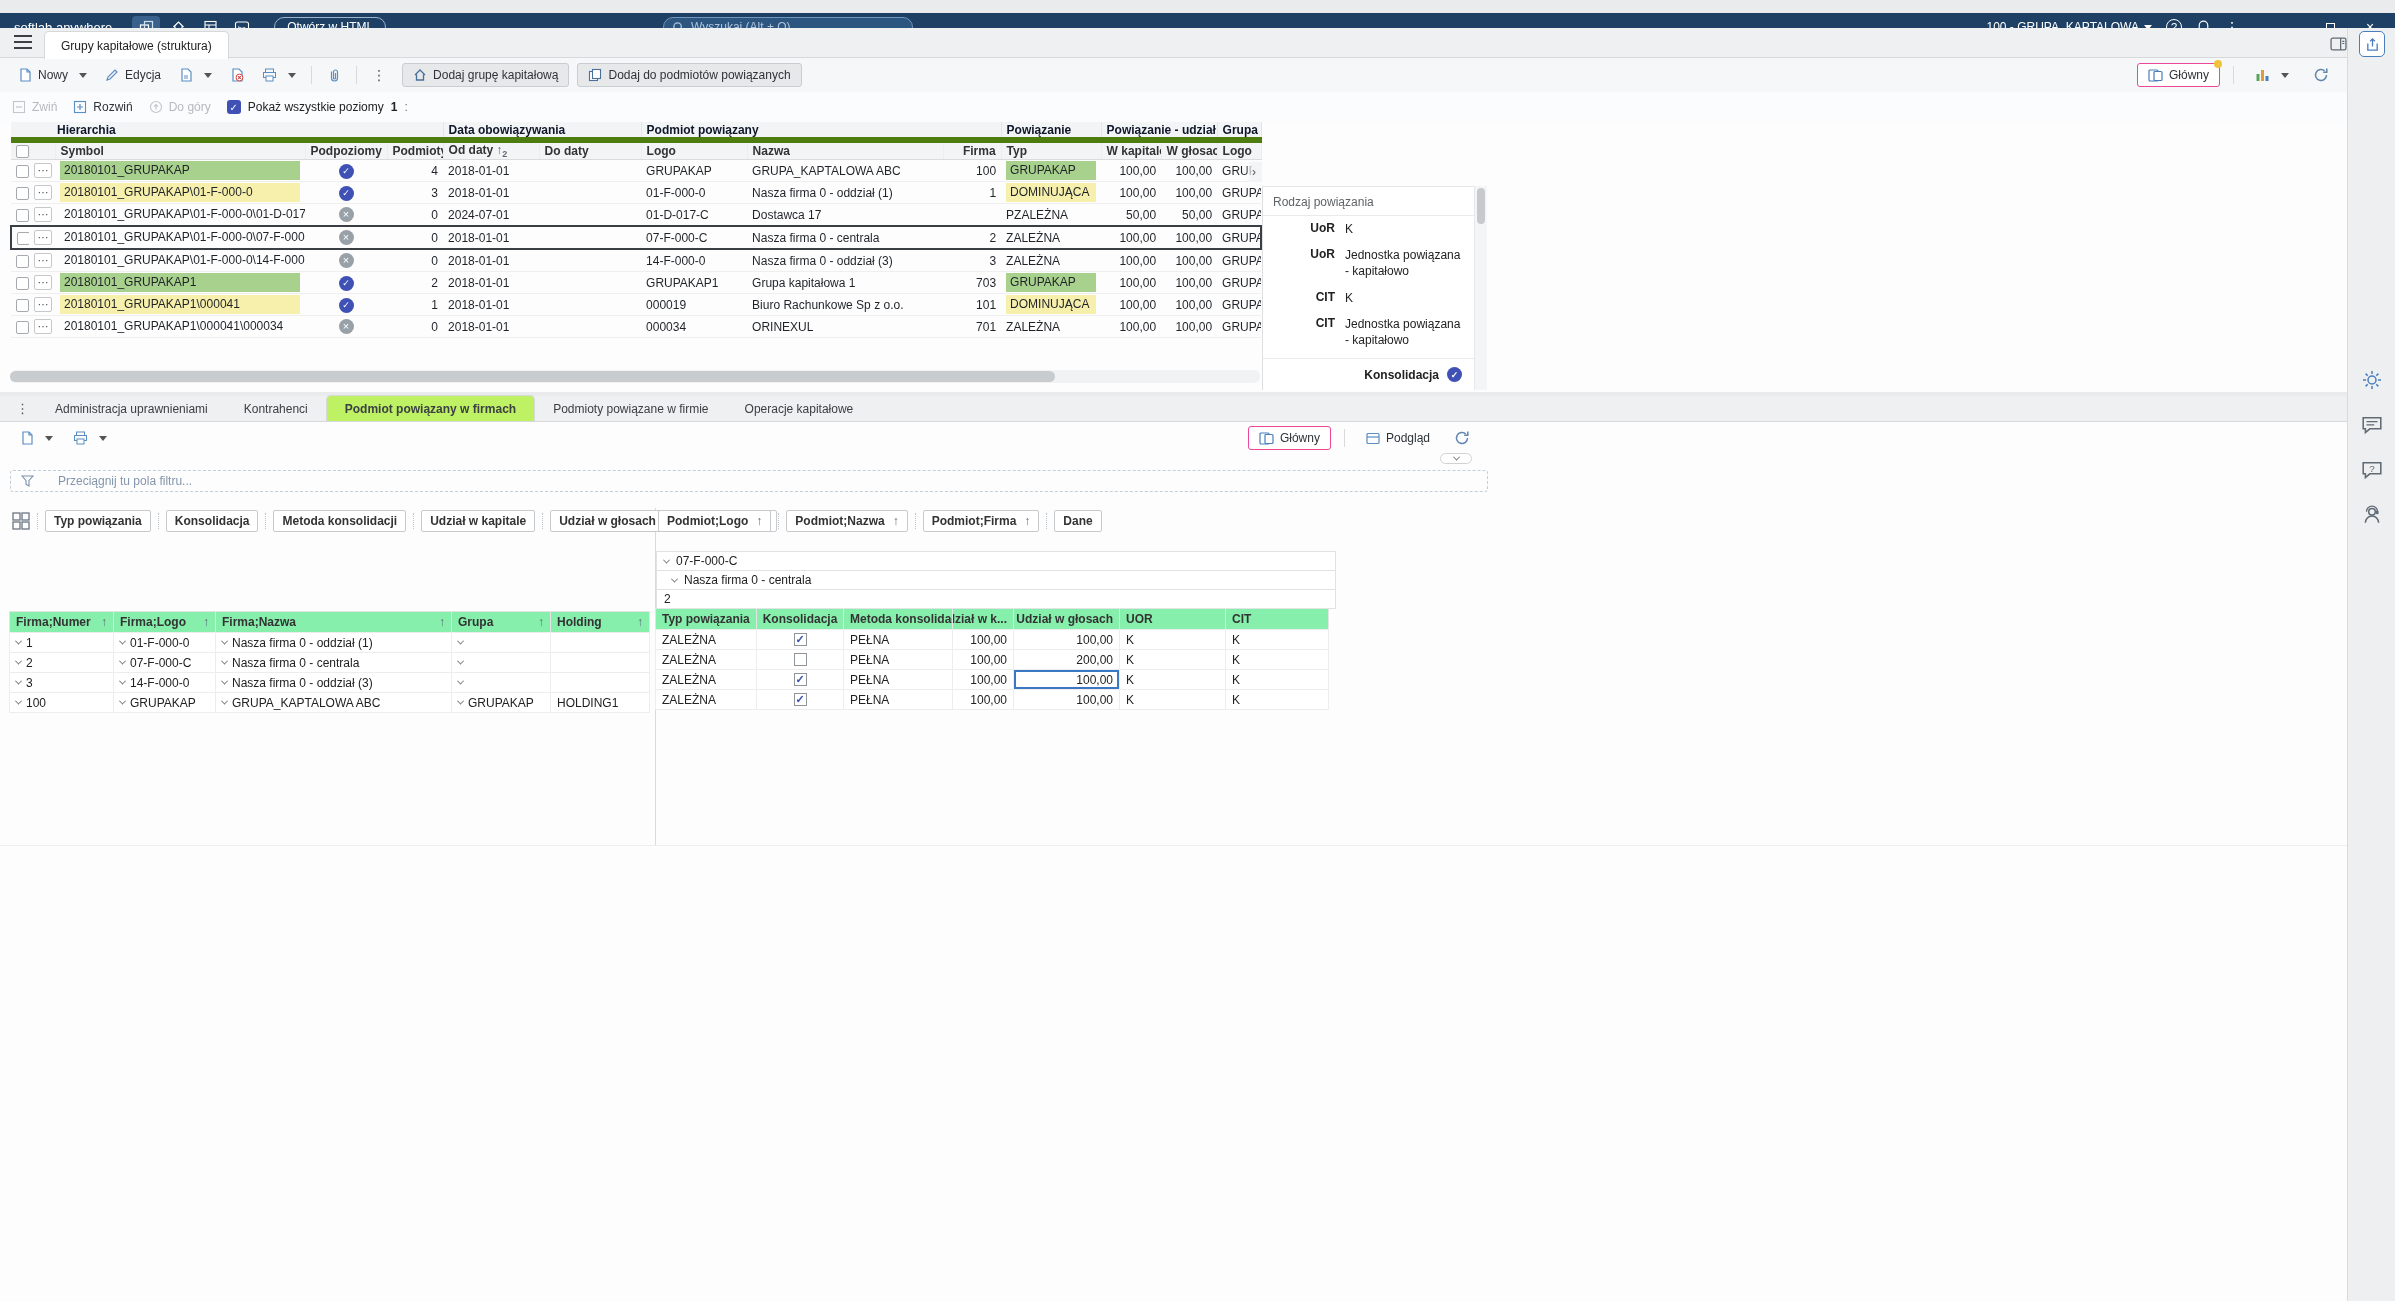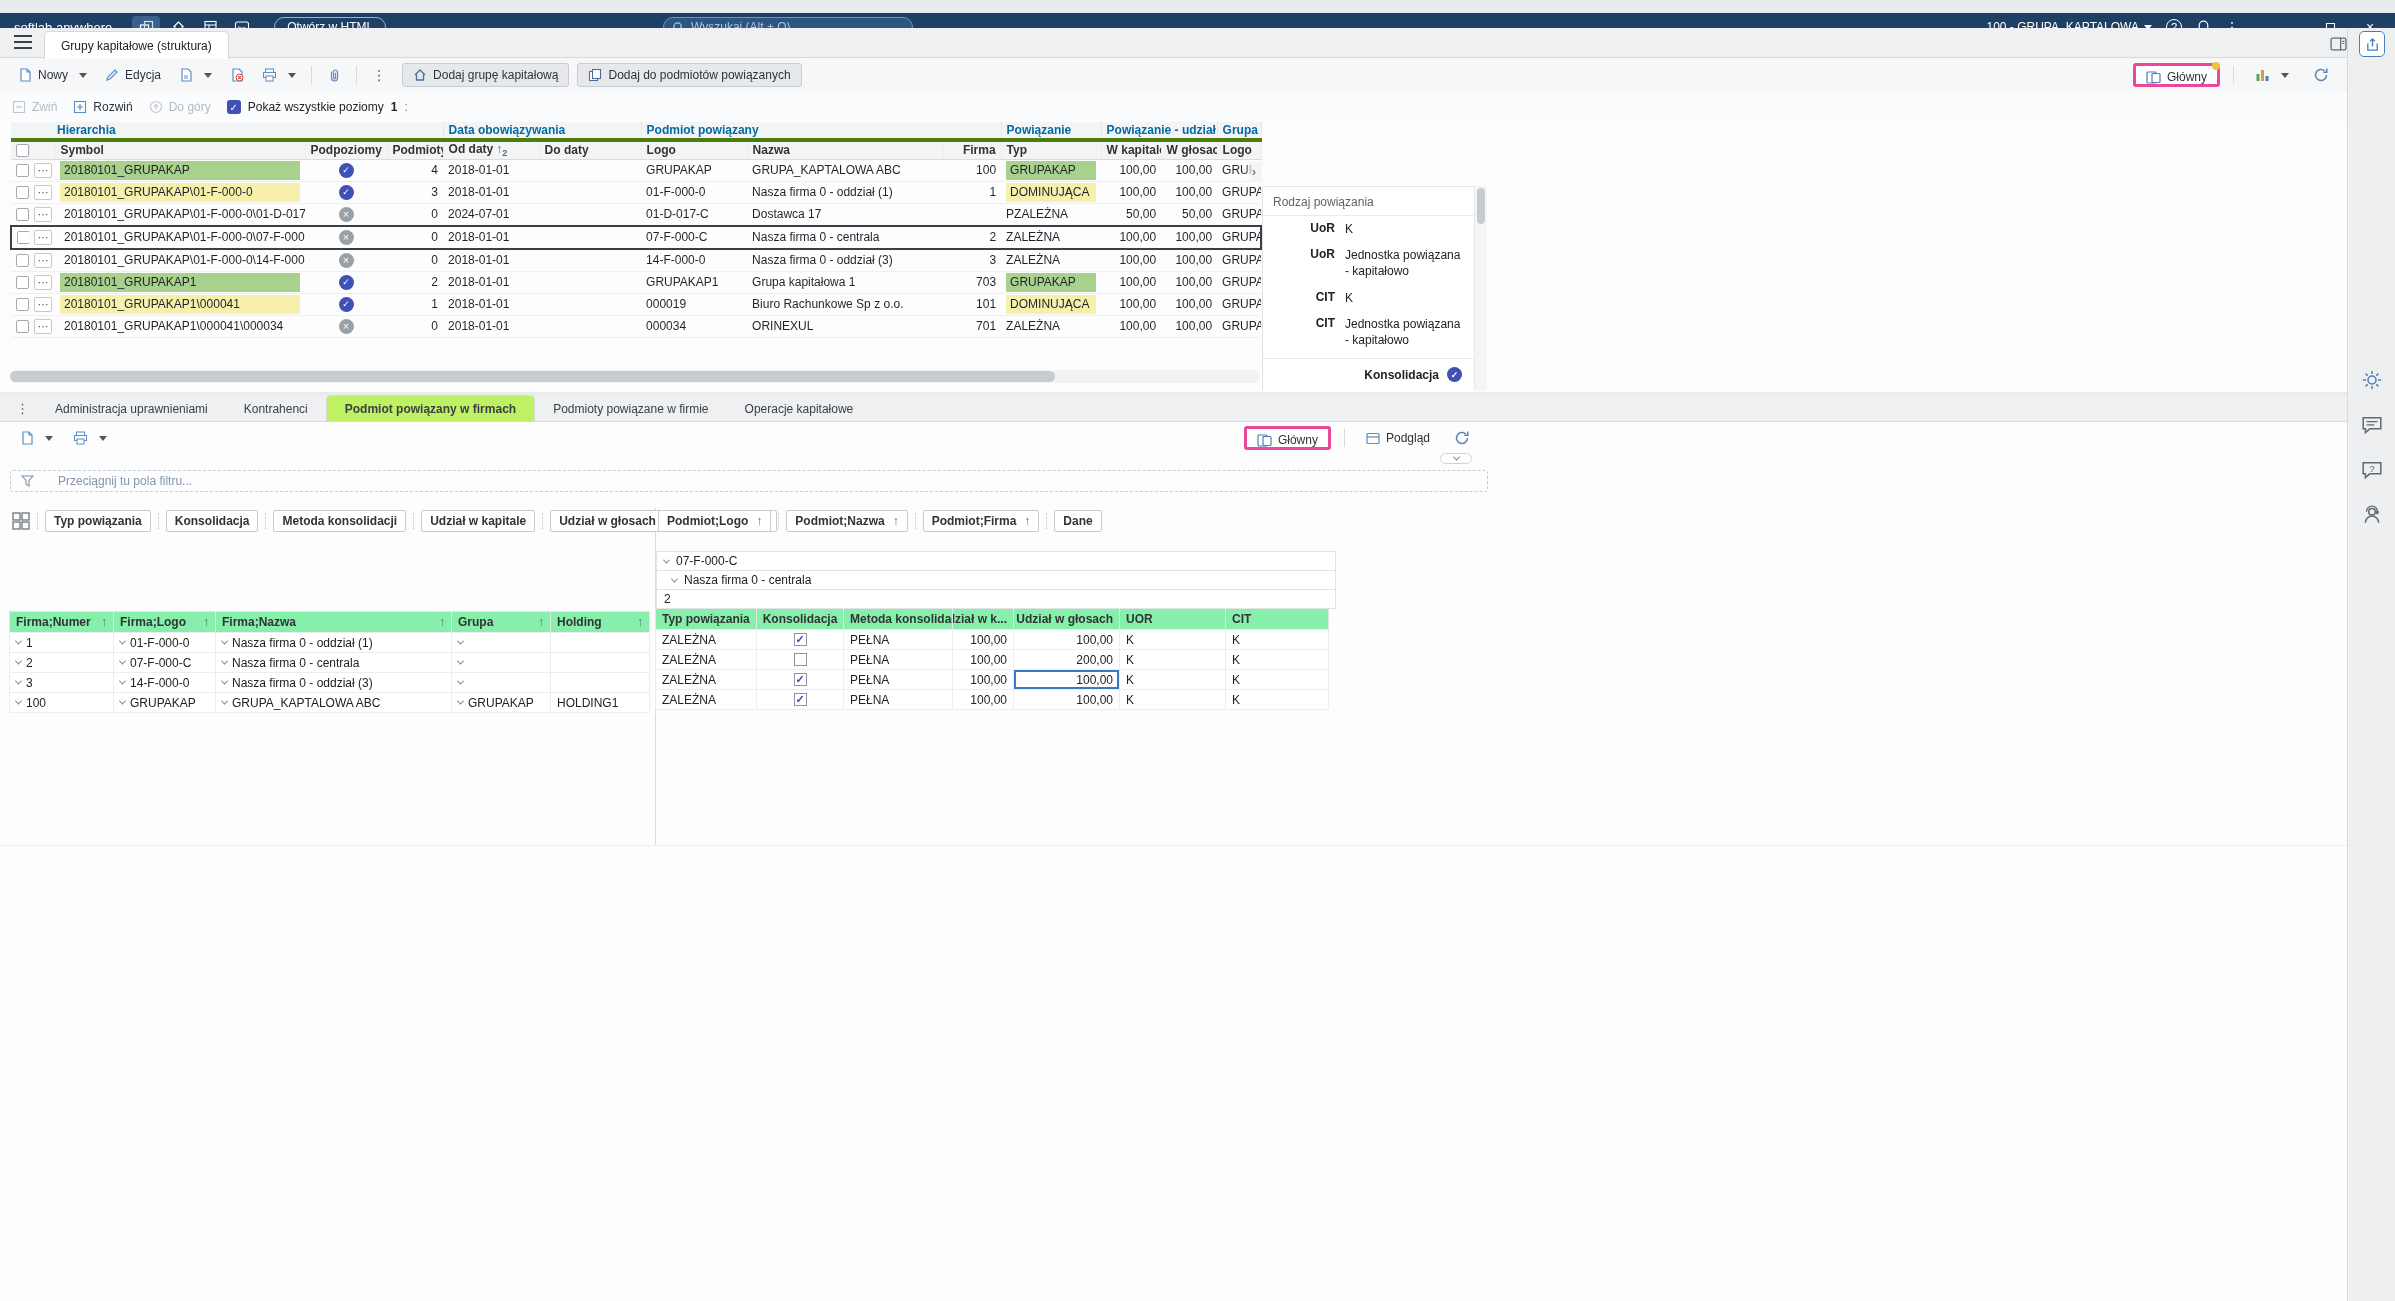--- a/index.html
+++ b/index.html
@@ -28,32 +28,32 @@
 .hamb i{height:2px;background:#3c4043;display:block}
 .tab{position:absolute;left:44px;top:3px;height:28px;background:#fff;border:1px solid #d6d8da;border-bottom:none;border-radius:5px 5px 0 0;padding:0 16px;display:flex;align-items:center;z-index:2}
 #tabicons{position:absolute;top:31px;right:10px;display:flex;gap:12px;z-index:6;align-items:center}
 .shbox{width:26px;height:26px;border:1.4px solid #4a7ebb;border-radius:5px;background:#fff;display:flex;align-items:center;justify-content:center}
 
 #upper{position:absolute;left:0;top:58px;width:2347px;height:334px;background:#fdfdfe}
 .toolbar{height:34px;display:flex;align-items:center;padding:0 10px;background:#f6f7f8;gap:2px}
 .tbtn{display:flex;align-items:center;gap:6px;height:24px;padding:0 8px;border-radius:3px;color:#2e3338}
 .gbtn{display:flex;align-items:center;gap:6px;height:24px;padding:9px 10px;border-radius:3px;background:#e6e8ea;border:1px solid #c9ccd0;margin-left:6px;color:#2e3338}
 .vsep{width:1px;height:18px;background:#d8dadc;margin:0 5px}
-.mainbtn{display:flex;align-items:flex-end;gap:6px;height:24px;padding:0 10px;border:3px solid #ec4899;border-radius:3px;background:#fff;position:relative;color:#2e3338}
+.mainbtn{display:flex;align-items:center;gap:6px;height:24px;padding:0 10px;border:1px solid #ec4899;border-radius:3px;background:#fff;position:relative;color:#2e3338}
 .ydot{position:absolute;right:-3px;top:-4px;width:8px;height:8px;border-radius:50%;background:#f2c23d}
 .filterinfo{height:22px;line-height:22px;padding-left:12px;color:#6b7076;background:#f6f7f8;border-bottom:1px solid #e8eaec}
 .treebar{height:30px;display:flex;align-items:center;gap:16px;padding-left:12px;background:#fbfcfd}
 .treebtn{display:flex;align-items:center;gap:6px;color:#2e3338}
 .treebtn.dis{color:#b5b9bd}
 .cbx{width:14px;height:14px;background:#3f51b5;border-radius:3px;color:#fff;font-size:10px;display:inline-flex;align-items:center;justify-content:center}
 .cbx::after{content:"✓"}
 
 table.grid{border-collapse:collapse;table-layout:fixed;width:1250px;margin-left:10px}
 .grid th,.grid td{overflow:hidden;white-space:nowrap;padding:0 5px;text-align:left}
-.grid thead tr.grp th{height:18px;background:#f3f4f6;border-bottom:4px solid #4d7c0f;border-right:1px solid #e4e6e8;font-weight:bold;color:#0369a1}
+.grid thead tr.grp th{height:18px;background:#f3f4f6;border-bottom:6px solid #4d7c0f;border-right:1px solid #e4e6e8;font-weight:bold;color:#0f172a}
 .grid thead tr.cols th{height:19px;background:#f3f4f6;border-bottom:1px solid #d9dbdd;border-right:1px solid #ebedef;font-weight:bold;color:#333}
 .grid tbody td{height:21px;border-bottom:1px solid #efefef;color:#1f2328}
 .r{text-align:right!important}
 .blk{display:block;height:19px;line-height:19px;margin:1px 0;padding:0 4px}
 .bg-g{background:#a9d18e}
 .bg-y{background:#f7f0ac}
 tr.sel td{border-top:2px solid #3a3f45;border-bottom:2px solid #3a3f45}
 tr.sel td:first-child{border-left:2px solid #3a3f45}
 tr.sel td:last-child{border-right:2px solid #3a3f45}
 .cb{width:13px;height:13px;border:1px solid #a6aaae;border-radius:2px;background:#fff;display:inline-block;vertical-align:middle}

